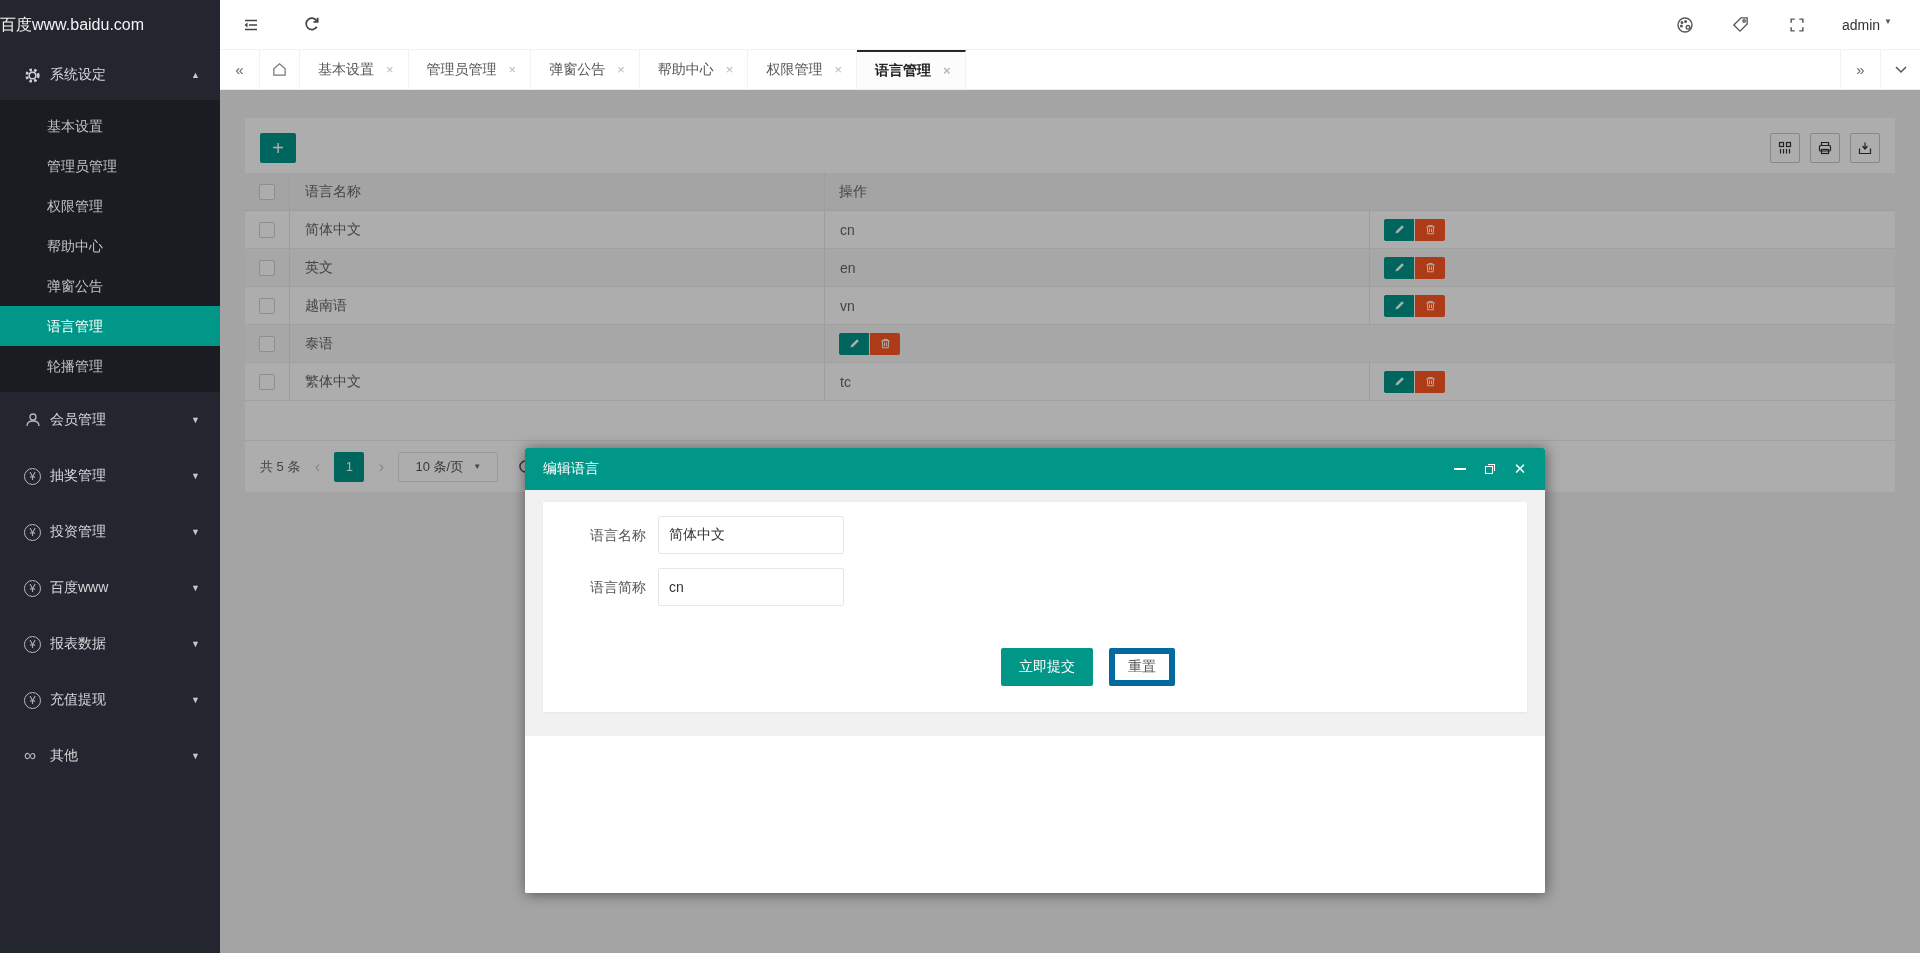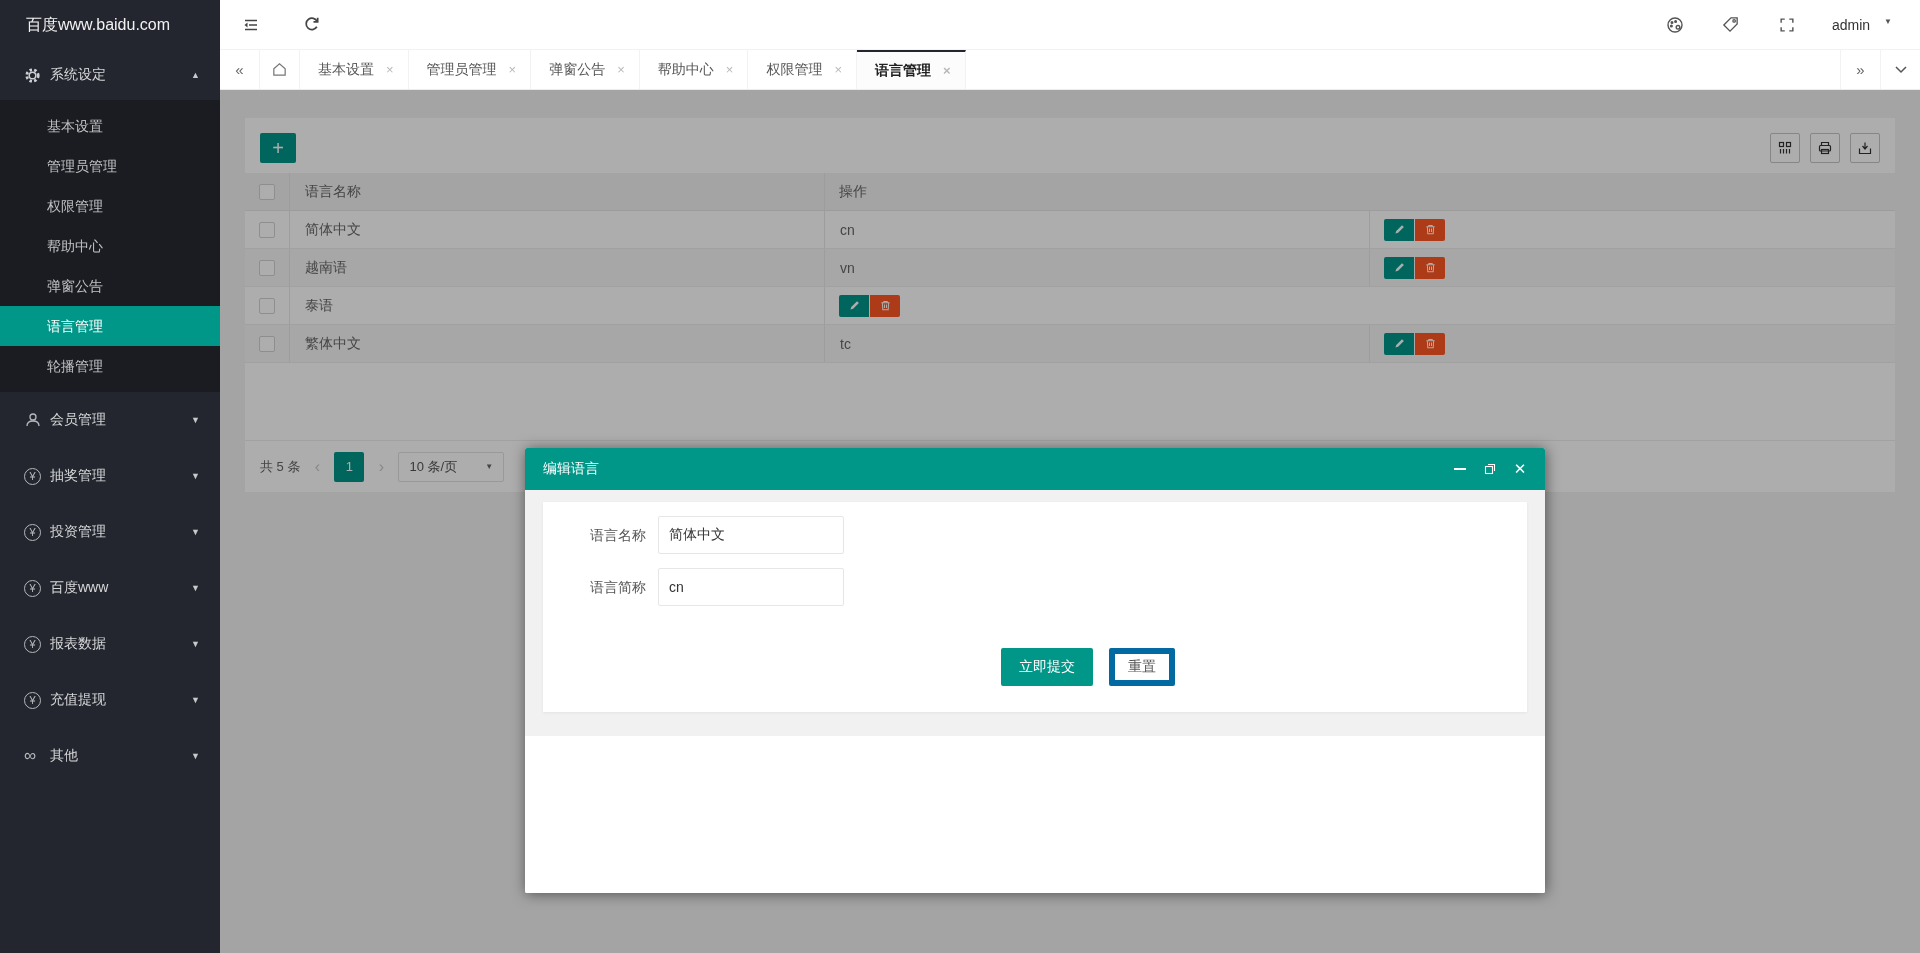--- a/index.html
+++ b/index.html
@@ -2,41 +2,41 @@
 <html><head>
 <meta charset="utf-8">
 <style>
   * { margin:0; padding:0; box-sizing:border-box; }
   html,body { width:1920px; height:953px; }
   body { font-family:"Liberation Sans","DejaVu Sans",sans-serif; background:#f2f2f2; overflow:hidden; }
   .app { position:relative; width:1920px; height:953px; overflow:hidden; background:#f2f2f2; }
 
   
   .sidebar { position:absolute; left:0; top:0; width:220px; height:953px; background:#23262E; z-index:30; }
-  .logo { height:50px; line-height:50px; padding-left:26px; color:#f2f2f2; font-size:16px; white-space:nowrap; }
+  .logo { height:50px; line-height:50px; color:#f2f2f2; font-size:16px; white-space:nowrap; }
   .menu-parent { height:50px; display:flex; align-items:center; padding:0 20px 0 24px; color:#d6d7d9; font-size:14px; cursor:pointer; }
   .micon { width:26px; display:flex; align-items:center; color:#b6b8bc; }
   .arrow { margin-left:auto; font-size:9px; color:#c8c9cc; }
   .submenu { background:#1a1c22; padding:6px 0; }
   .submenu-item { height:40px; line-height:40px; padding-left:47px; color:#c2c2c4; font-size:14px; cursor:pointer; }
   .submenu-item.active { background:#009688; color:#fff; }
   .group { height:56px; }
   .icon-user, .icon-yen, .icon-infinity { display:none; }
   .group[data-icon="user"] .icon-user { display:block; }
   .group[data-icon="yen"] .icon-yen { display:block; }
   .group[data-icon="infinity"] .icon-infinity { display:block; }
   .icon-yen { width:17px; height:17px; border:1px solid #b6b8bc; border-radius:50%; color:#b6b8bc; font-size:11px; text-align:center; line-height:15px; }
   .icon-infinity { font-size:17px; line-height:14px; color:#b6b8bc; }
 
   
   .topbar { position:absolute; left:220px; top:0; width:1700px; height:50px; background:#fff; border-bottom:1px solid #f2f2f2; display:flex; align-items:center; padding:0 28px 0 20px; z-index:20; }
   .tb-icon { width:22px; height:22px; display:flex; align-items:center; justify-content:center; cursor:pointer; color:#444; }
   .topbar .left-icons { display:flex; gap:38px; }
   .topbar .right-icons { margin-left:auto; display:flex; gap:34px; align-items:center; }
-  .admin-box { display:flex; gap:14px; color:#333; font-size:14px; cursor:pointer; }
+  .admin-box { display:flex; gap:4px; color:#333; font-size:14px; cursor:pointer; }
   .caret-down { font-size:8px; color:#555; }
 
   
   .tabbar { position:absolute; left:220px; top:50px; width:1700px; height:40px; background:#fff; border-bottom:1px solid #ececec; display:flex; align-items:stretch; font-size:14px; z-index:20; }
   .tb-ctrl { width:40px; display:flex; align-items:center; justify-content:center; border-right:1px solid #f2f2f2; color:#666; cursor:pointer; font-size:15px; }
   .tb-ctrl.right { border-right:none; border-left:1px solid #f2f2f2; }
   .tab { display:flex; align-items:center; padding:0 14px 0 18px; border-right:1px solid #f2f2f2; color:#555; cursor:pointer; position:relative; background:#fff; }
   .tab .x { margin-left:12px; color:#b8b8b8; font-size:13px; }
   .tab.active { border-top:2px solid #23262E; color:#222; font-weight:bold; background:#fcfcfc; }
   .tab-spacer { margin-left:auto; }
@@ -59,21 +59,21 @@
   .col-code { width:545px; padding-left:15px; border-right:1px solid #e8e8e8; }
   .col-ops { flex:1; padding-left:14px; }
   .checkbox { width:16px; height:16px; border:1px solid #d2d2d2; border-radius:2px; background:#fff; cursor:pointer; }
   .op-btn { width:30px; height:22px; display:flex; align-items:center; justify-content:center; cursor:pointer; border:none; }
   .op-edit { background:#009688; border-radius:2px 0 0 2px; margin-right:1px; }
   .op-del { background:#FF5722; border-radius:0 2px 2px 0; }
 
   .pager { position:absolute; left:0; right:0; top:322px; height:52px; border-top:1px solid #eee; display:flex; align-items:center; padding-left:15px; font-size:13px; color:#666; gap:10px; background:#fff; }
   .pg-arrow { font-size:16px; color:#c9c9c9; width:14px; text-align:center; cursor:pointer; }
   .pg-num { width:30px; height:30px; background:#009688; color:#fff; border-radius:2px; display:flex; align-items:center; justify-content:center; font-size:13px; cursor:pointer; }
-  .pg-size { height:30px; border:1px solid #e2e2e2; border-radius:2px; display:flex; align-items:center; padding:0 10px; gap:28px; background:#fff; cursor:pointer; color:#555; }
+  .pg-size { height:30px; border:1px solid #e2e2e2; border-radius:2px; display:flex; align-items:center; padding:0 16px; gap:10px; background:#fff; cursor:pointer; color:#555; }
   .pg-size .caret-down { font-size:8px; color:#666; }
   .pg-refresh { margin-left:8px; cursor:pointer; display:flex; color:#555; }
 
   
   .mask { position:absolute; left:220px; top:90px; width:1700px; height:863px; background:rgba(0,0,0,.32); z-index:40; }
   .modal { position:absolute; left:525px; top:448px; width:1020px; height:445px; z-index:60; background:#fff; box-shadow:1px 1px 14px rgba(0,0,0,.5); border-radius:2px; overflow:hidden; }
   .modal-head { height:42px; background:#009688; display:flex; align-items:center; padding:0 18px; color:#fff; }
   .modal-title { font-size:14px; }
   .modal-ctrls { margin-left:auto; display:flex; gap:16px; align-items:center; }
   .mc-btn { cursor:pointer; display:flex; align-items:center; justify-content:center; width:14px; height:14px; color:#fff; }
@@ -332,20 +332,39 @@
               <svg width="13" height="13" viewBox="0 0 14 14" fill="none" stroke="#fff" stroke-width="1.1">
                   <path d="M2.5 4h9M5.2 4V2.7h3.6V4M3.6 4l.5 7.6h5.8L10.4 4M5.9 6v3.6M8.1 6v3.6"></path>
                 </svg>
             </span>
           </div>
         </div>
           <div class="trow">
           <div class="td col-check">
               <span class="checkbox"></span>
             </div>
+          <div class="td col-name">英文</div>
+          <div class="td col-code">en</div>
+          <div class="td col-ops">
+            <span class="op-btn op-edit">
+              <svg width="13" height="13" viewBox="0 0 14 14">
+                  <path d="M2.6 11.4l.9-2.9 6.2-6.2 2 2-6.2 6.2z" fill="#fff"></path>
+                </svg>
+            </span>
+            <span class="op-btn op-del">
+              <svg width="13" height="13" viewBox="0 0 14 14" fill="none" stroke="#fff" stroke-width="1.1">
+                  <path d="M2.5 4h9M5.2 4V2.7h3.6V4M3.6 4l.5 7.6h5.8L10.4 4M5.9 6v3.6M8.1 6v3.6"></path>
+                </svg>
+            </span>
+          </div>
+        </div>
+          <div class="trow">
+          <div class="td col-check">
+              <span class="checkbox"></span>
+            </div>
           <div class="td col-name">越南语</div>
           <div class="td col-code">vn</div>
           <div class="td col-ops">
             <span class="op-btn op-edit">
               <svg width="13" height="13" viewBox="0 0 14 14">
                   <path d="M2.6 11.4l.9-2.9 6.2-6.2 2 2-6.2 6.2z" fill="#fff"></path>
                 </svg>
             </span>
             <span class="op-btn op-del">
               <svg width="13" height="13" viewBox="0 0 14 14" fill="none" stroke="#fff" stroke-width="1.1">

